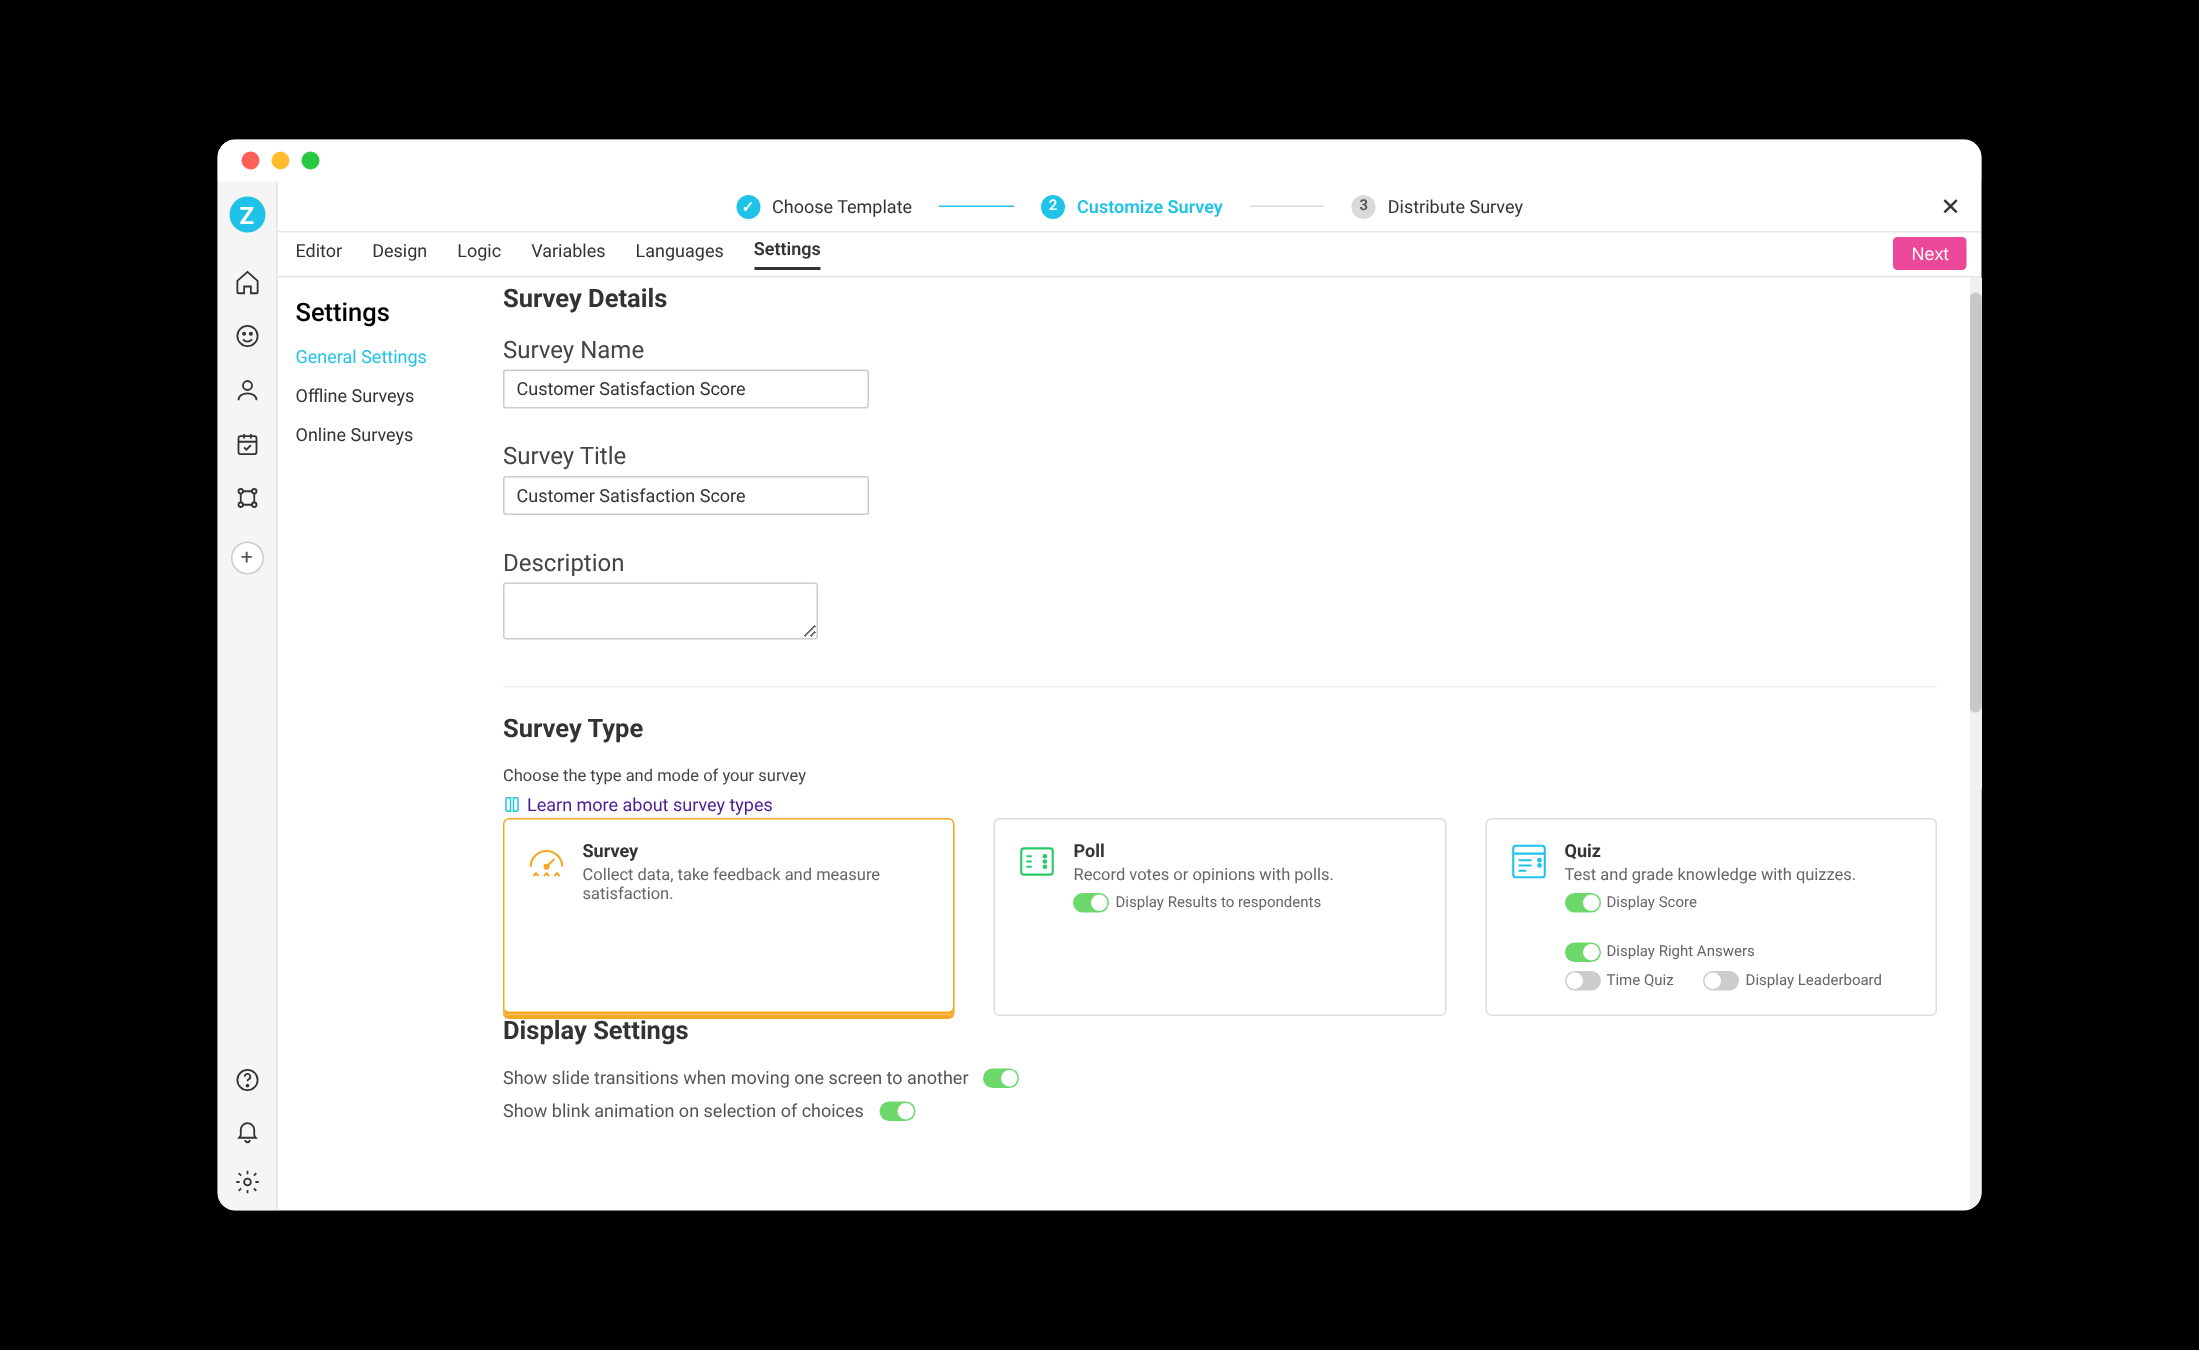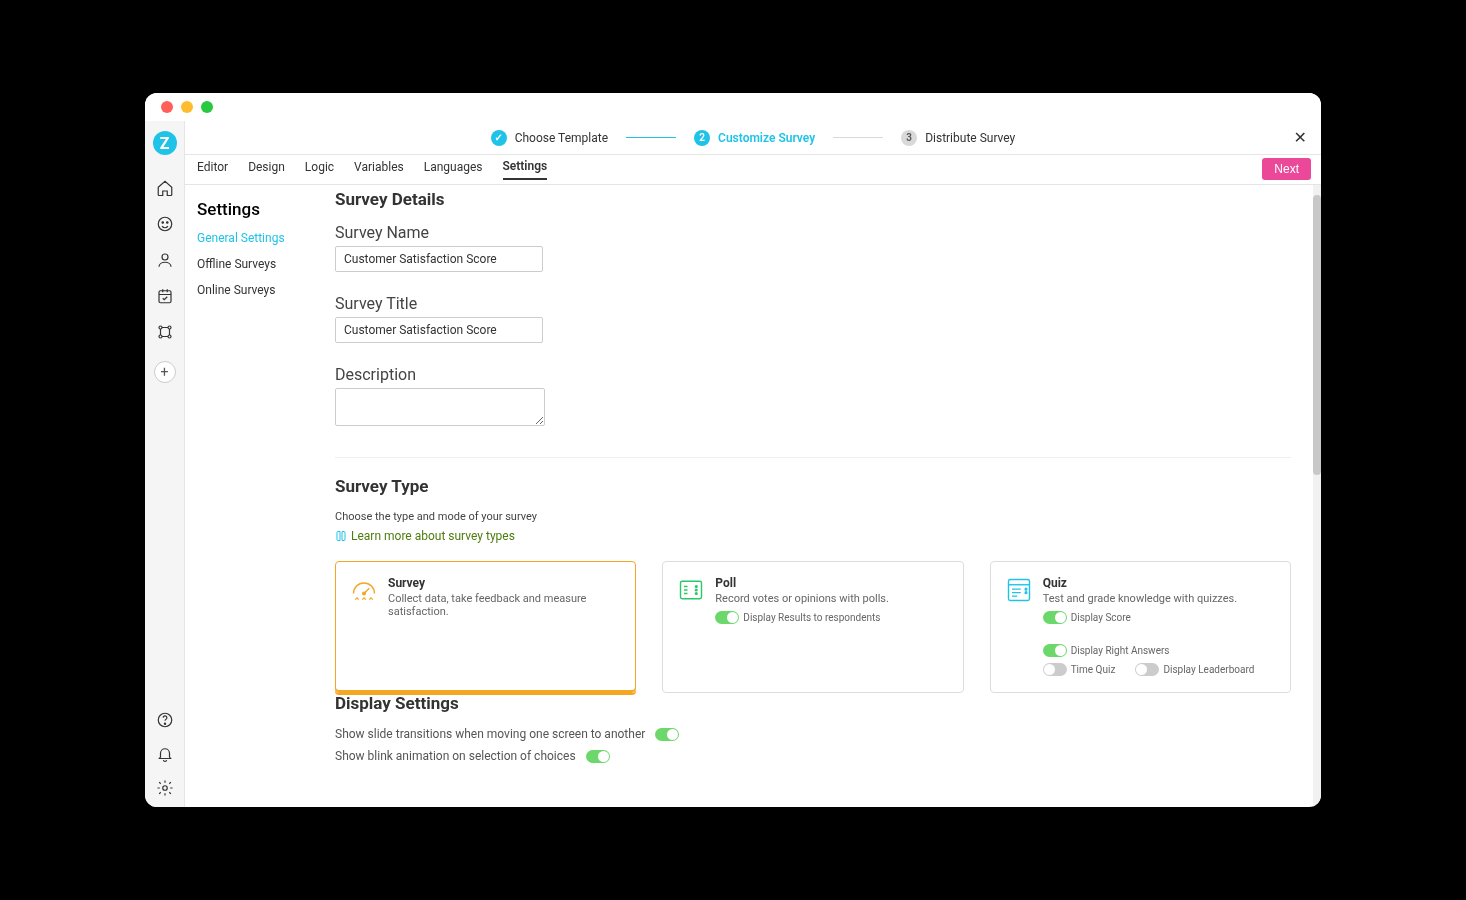--- a/index.html
+++ b/index.html
@@ -152,36 +152,36 @@
 
   .mainform {
     flex: 1;
     overflow-y: auto;
     padding-right: 30px;
   }
   .formsection { font-size: 12px; color: #333; }
   .formsection h4 { font-size: 17px; font-weight: 700; margin-bottom: 14px; }
   .formsection .fieldlabel { font-size: 16px; color: #444; margin-bottom: 4px; }
   .formsection input[type=text], .formsection textarea {
-    width: 208px;
+    width: 244px;
     padding: 5px 8px;
     border: 1px solid #ccc;
     border-radius: 2px;
     font-size: 12px;
     color: #333;
     font-family: inherit;
   }
   .formsection textarea { width: 210px; height: 38px; resize: both; }
   .fieldblock { margin-bottom: 22px; }
   .divider { border-top: 1px solid #eee; margin: 28px 0 18px; }
 
   .typedesc { font-size: 11px; color: #444; margin-bottom: 6px; }
-  .learnmore { color: #4d7c0f; font-size: 12px; cursor: pointer; display: inline-flex; align-items: center; gap: 4px; text-align: center; }
-
-  .typecards { display: flex; gap: 26px; margin-top: 16px; }
+  .learnmore { color: #4c1d95; font-size: 12px; cursor: pointer; display: inline-flex; align-items: center; gap: 4px; text-align: center; }
+
+  .typecards { display: flex; gap: 26px; }
   .typecard {
     flex: 1;
     border: 1px solid #ddd;
     border-radius: 4px;
     padding: 14px 14px 16px;
     display: flex;
     gap: 10px;
   }
   .typecard.selected {
     border: 1px solid #f5a623;

